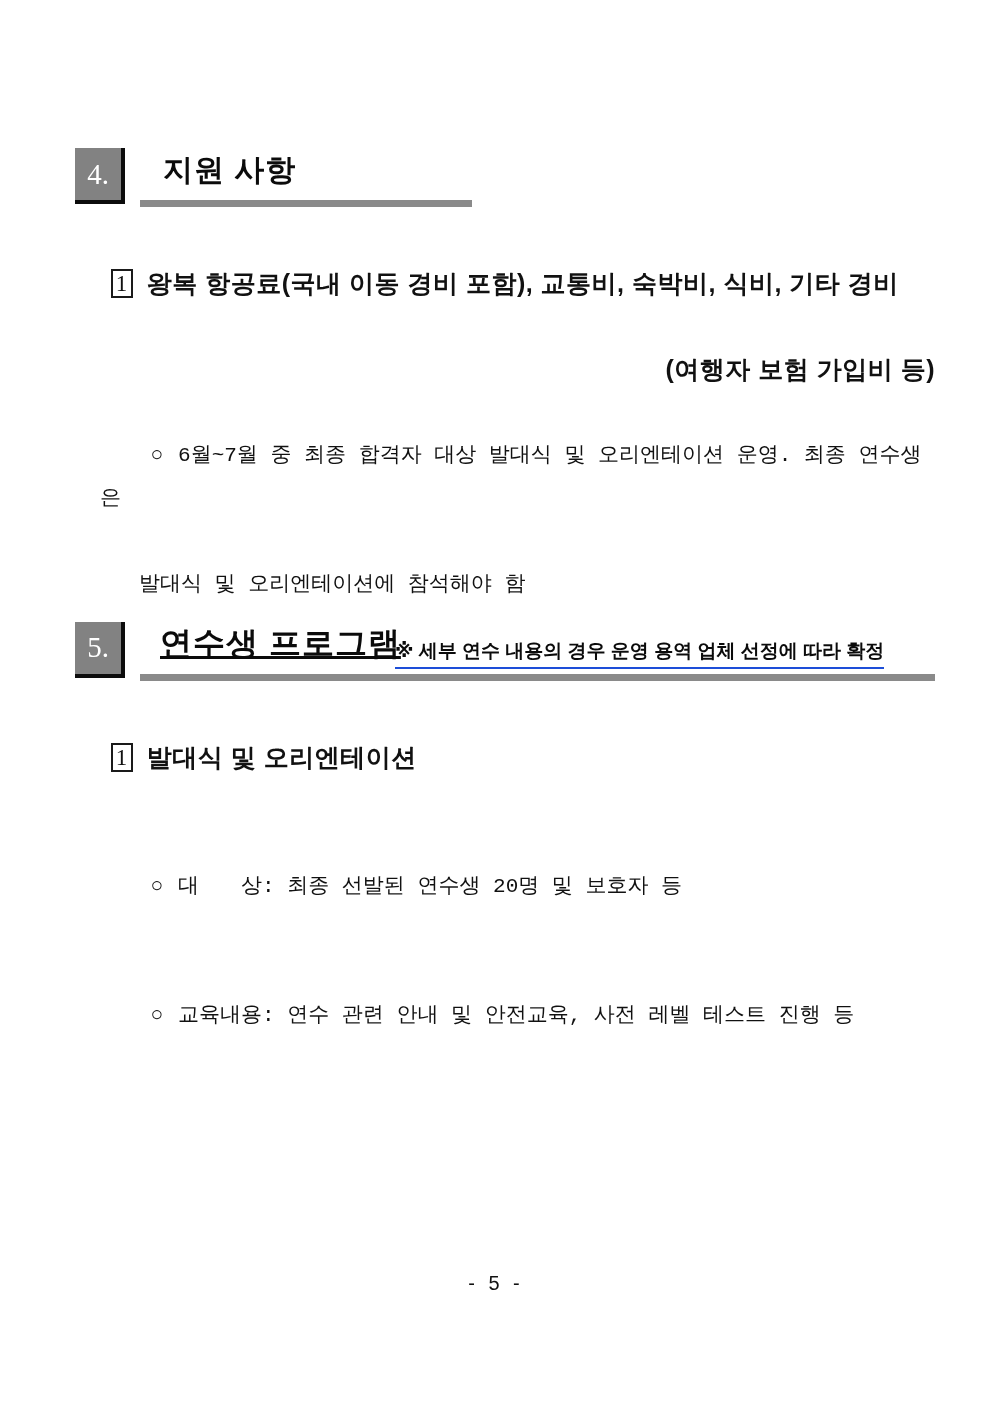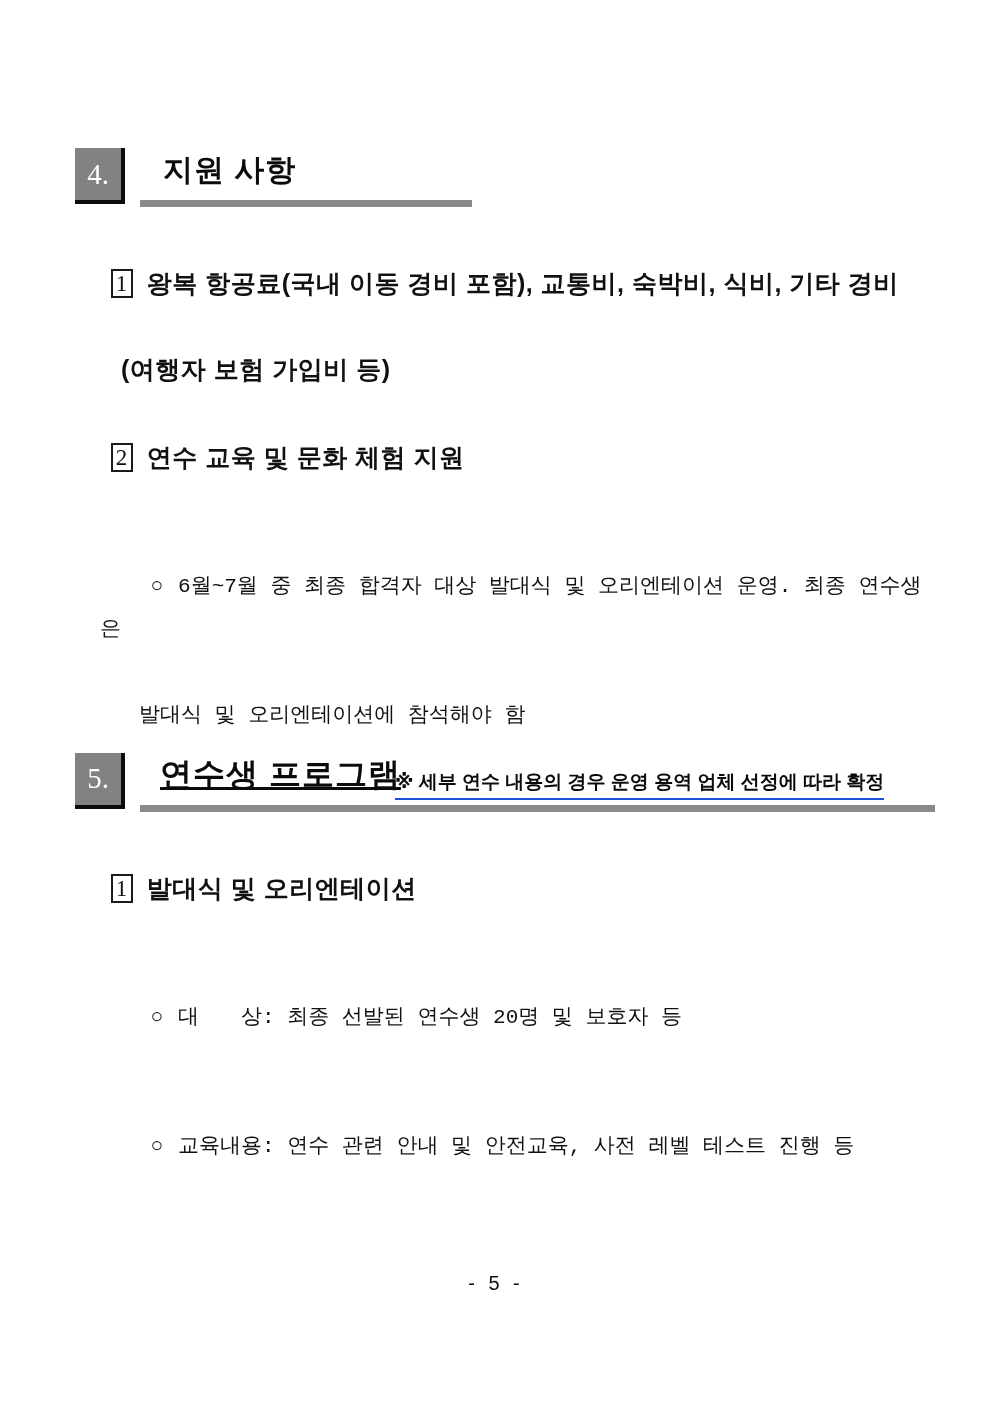--- a/index.html
+++ b/index.html
@@ -53,21 +53,21 @@
   .row.bold .txt{vertical-align:middle;}
   .boxnum{
     display:inline-flex;align-items:center;justify-content:center;
     width:22px;height:29px;
     border:2px solid #1a1a1a;
     font-family:"Liberation Serif","DejaVu Serif",serif;
     font-weight:normal;font-size:23px;
     margin-right:14px;vertical-align:middle;
     box-sizing:border-box;
   }
-  .row.cont-bold{padding-left:46px;}
+  .row.cont-bold{padding-left:46px;text-align:right;}
   .row.o-line{padding-left:25px;}
   .row.o-line .bullet{margin-right:15px;}
   .row.o-cont{padding-left:64px;}
   .u-year{border-bottom:1.5px solid #9a9a9a;}
   .gap-sec{height:16px;}
   
   .footer{
     position:absolute;top:1272px;left:0;width:992px;
     text-align:center;
     font-family:"Liberation Sans","DejaVu Sans",sans-serif;
@@ -83,23 +83,20 @@
     <div class="sec-num">4.</div>
     <div class="sec-title">지원 사항</div>
     <div class="sec-bar"></div>
   </div>
 
   <div class="row bold">
     <span class="boxnum">1</span><span class="txt">왕복 항공료(국내 이동 경비 포함), 교통비, 숙박비, 식비, 기타 경비</span>
   </div>
   <div class="row bold cont-bold">(여행자 보험 가입비 등)</div>
 
-  <div class="row bold">
-    <span class="boxnum">2</span><span class="txt">연수 교육 및 문화 체험 지원</span>
-  </div>
 
 
   <div class="row o-line">
     <span class="bullet">○</span><span>6월~7월 중 최종 합격자 대상 발대식 및 오리엔테이션 운영. 최종 연수생은</span>
   </div>
   <div class="row o-cont">발대식 및 오리엔테이션에 참석해야 함</div>
 
   <div class="gap-sec"></div>
 
   <div class="sec-head five">

